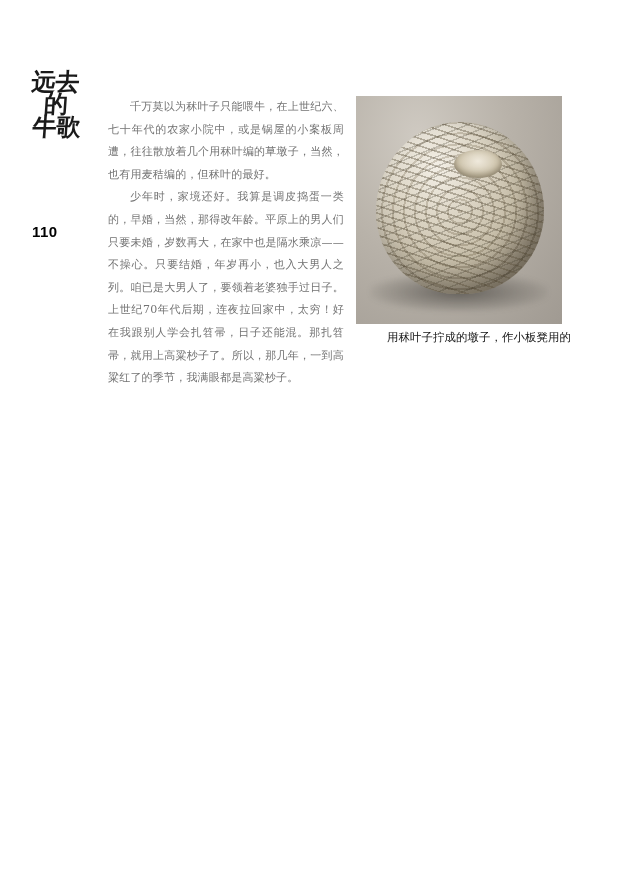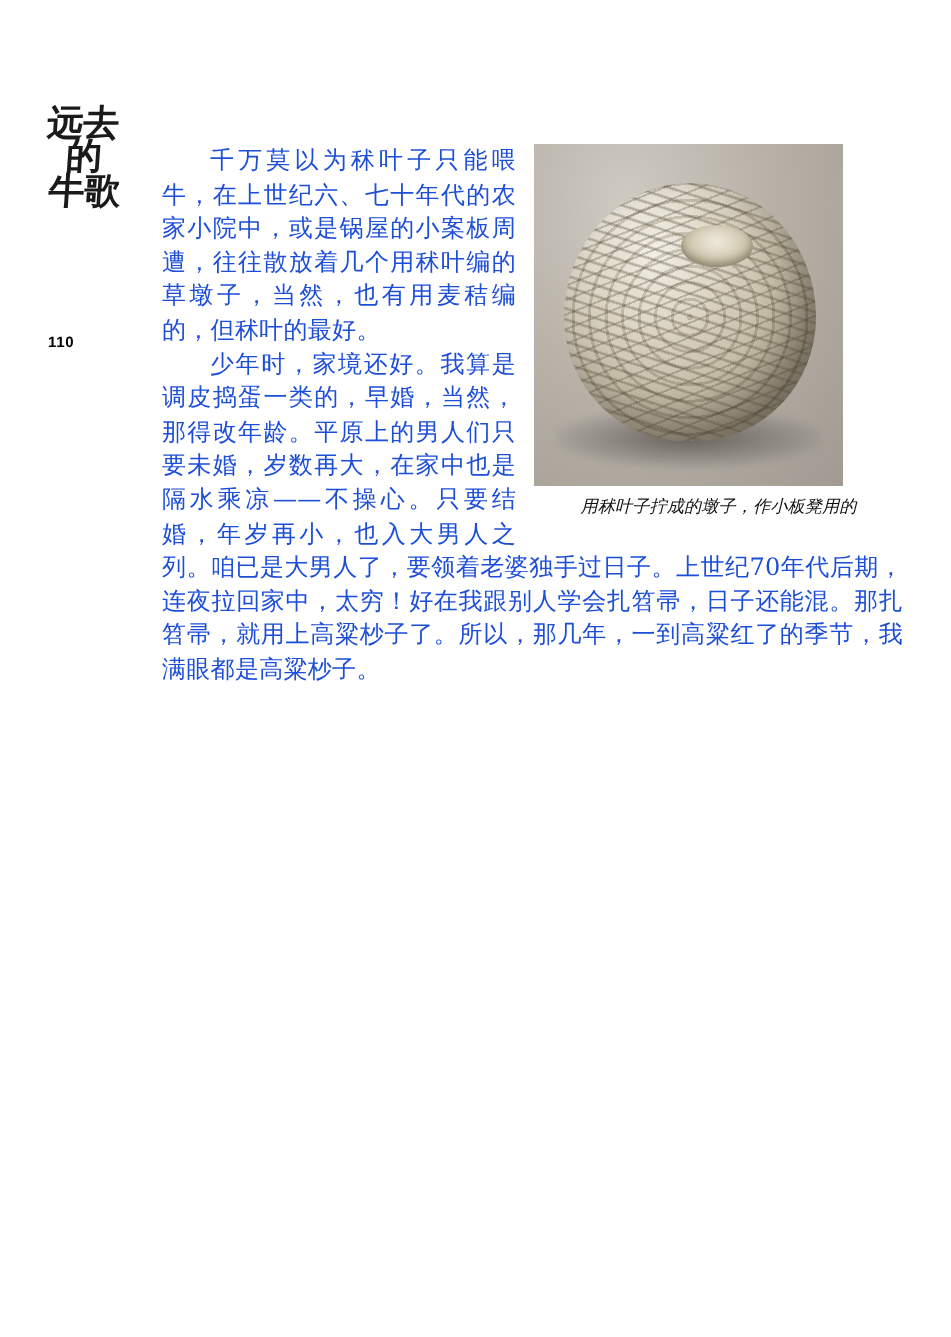--- a/index.html
+++ b/index.html
@@ -43,51 +43,50 @@
     white-space: nowrap;
   }
   .book-title .ln.l1 { margin-left: 0px; font-size: 24px; }
   .book-title .ln.l2 { margin-left: 14px; font-size: 24px; margin-top: -2px;}
   .book-title .ln.l3 { margin-left: 4px;  font-size: 24px; margin-top: -2px;}
   .page-number {
     position: absolute;
     left: 32px;
     top: 223px;
     font-family: "Liberation Sans", sans-serif;
-    font-size: 10px;
+    font-size: 15px;
     font-weight: bold;
     letter-spacing: 0.5px;
     color: #000;
   }
 
   
   .content {
     position: absolute;
     left: 108px;
     top: 96px;
     width: 494px;
   }
   .para {
-    font-size: 16px;
+    font-size: 11px;
     line-height: 22.6px;
     text-align: justify;
     text-justify: inter-ideograph;
     margin: 0 0 0 0;
-    color: #1d4ed8;
+    color: #737373;
     letter-spacing: 0.2px;
   }
   .indent {
     text-indent: 2em;
   }
   
   .figure {
     float: right;
     width: 246px;
     margin: 0 0 6px 12px;
-    font-style: italic;
   }
   .figure .photo {
     width: 206px;
     height: 228px;
     background: #b9b4ac;
     position: relative;
     overflow: hidden;
     border: 0;
   }
   

